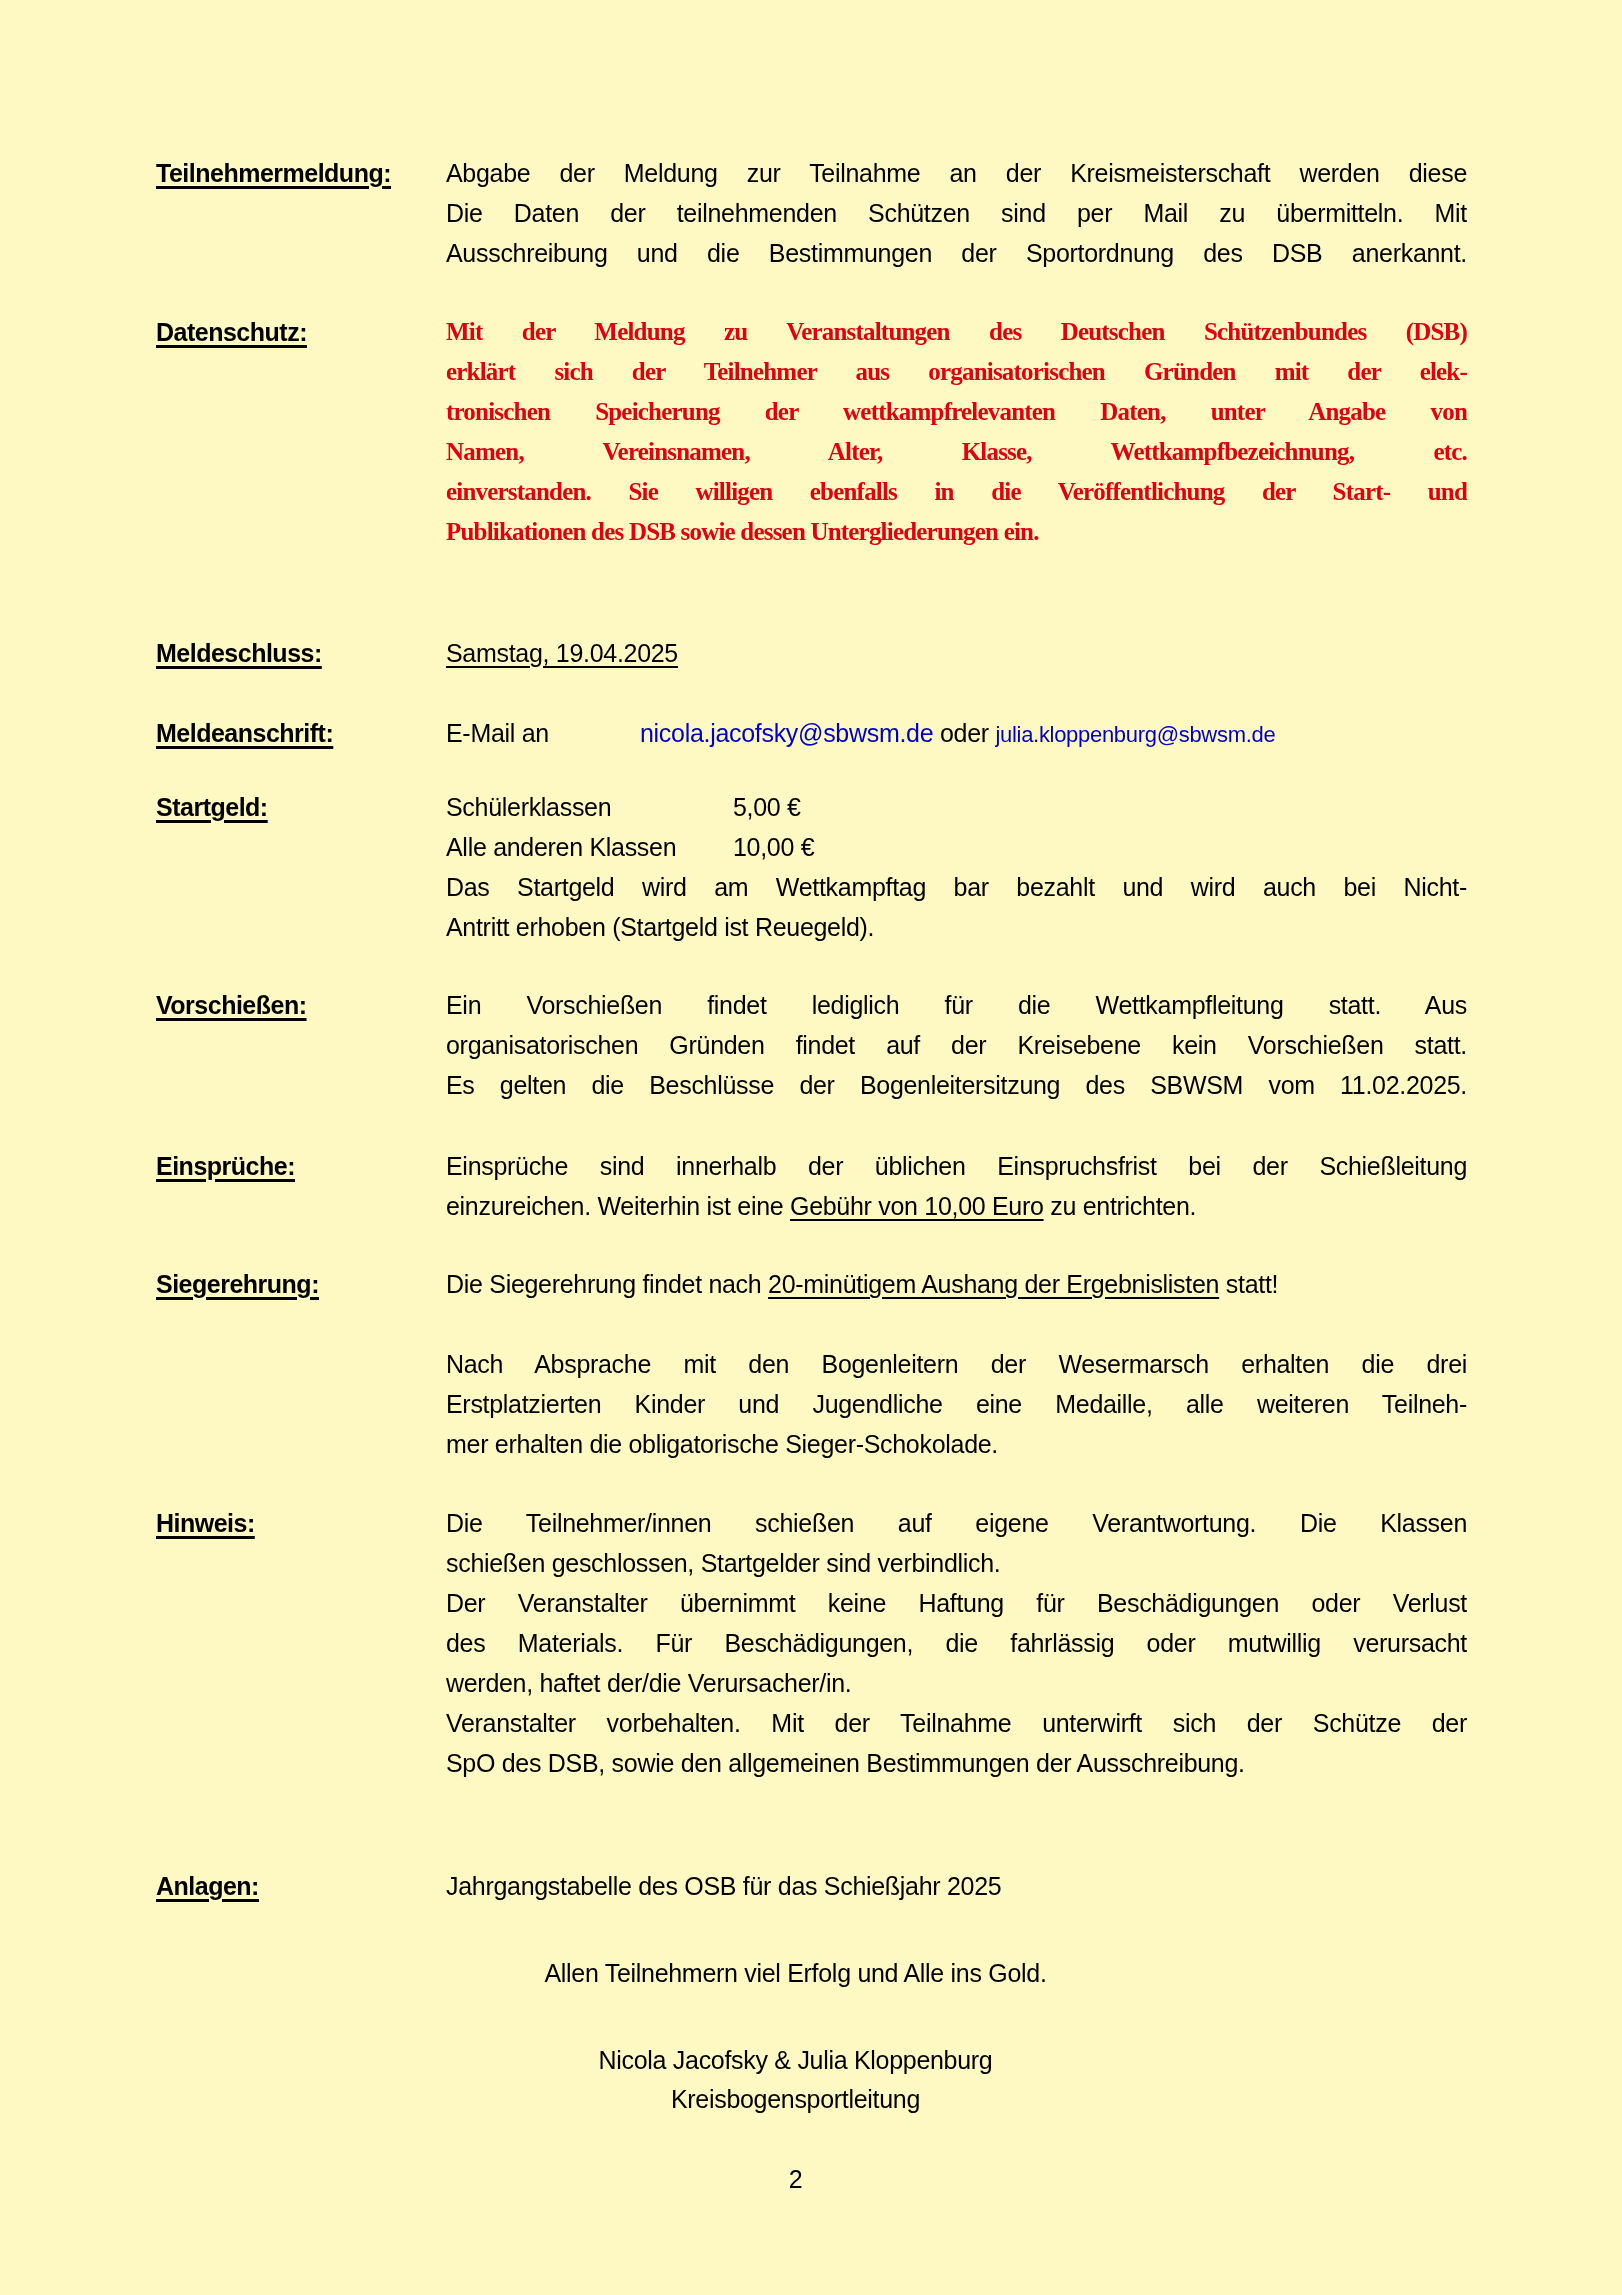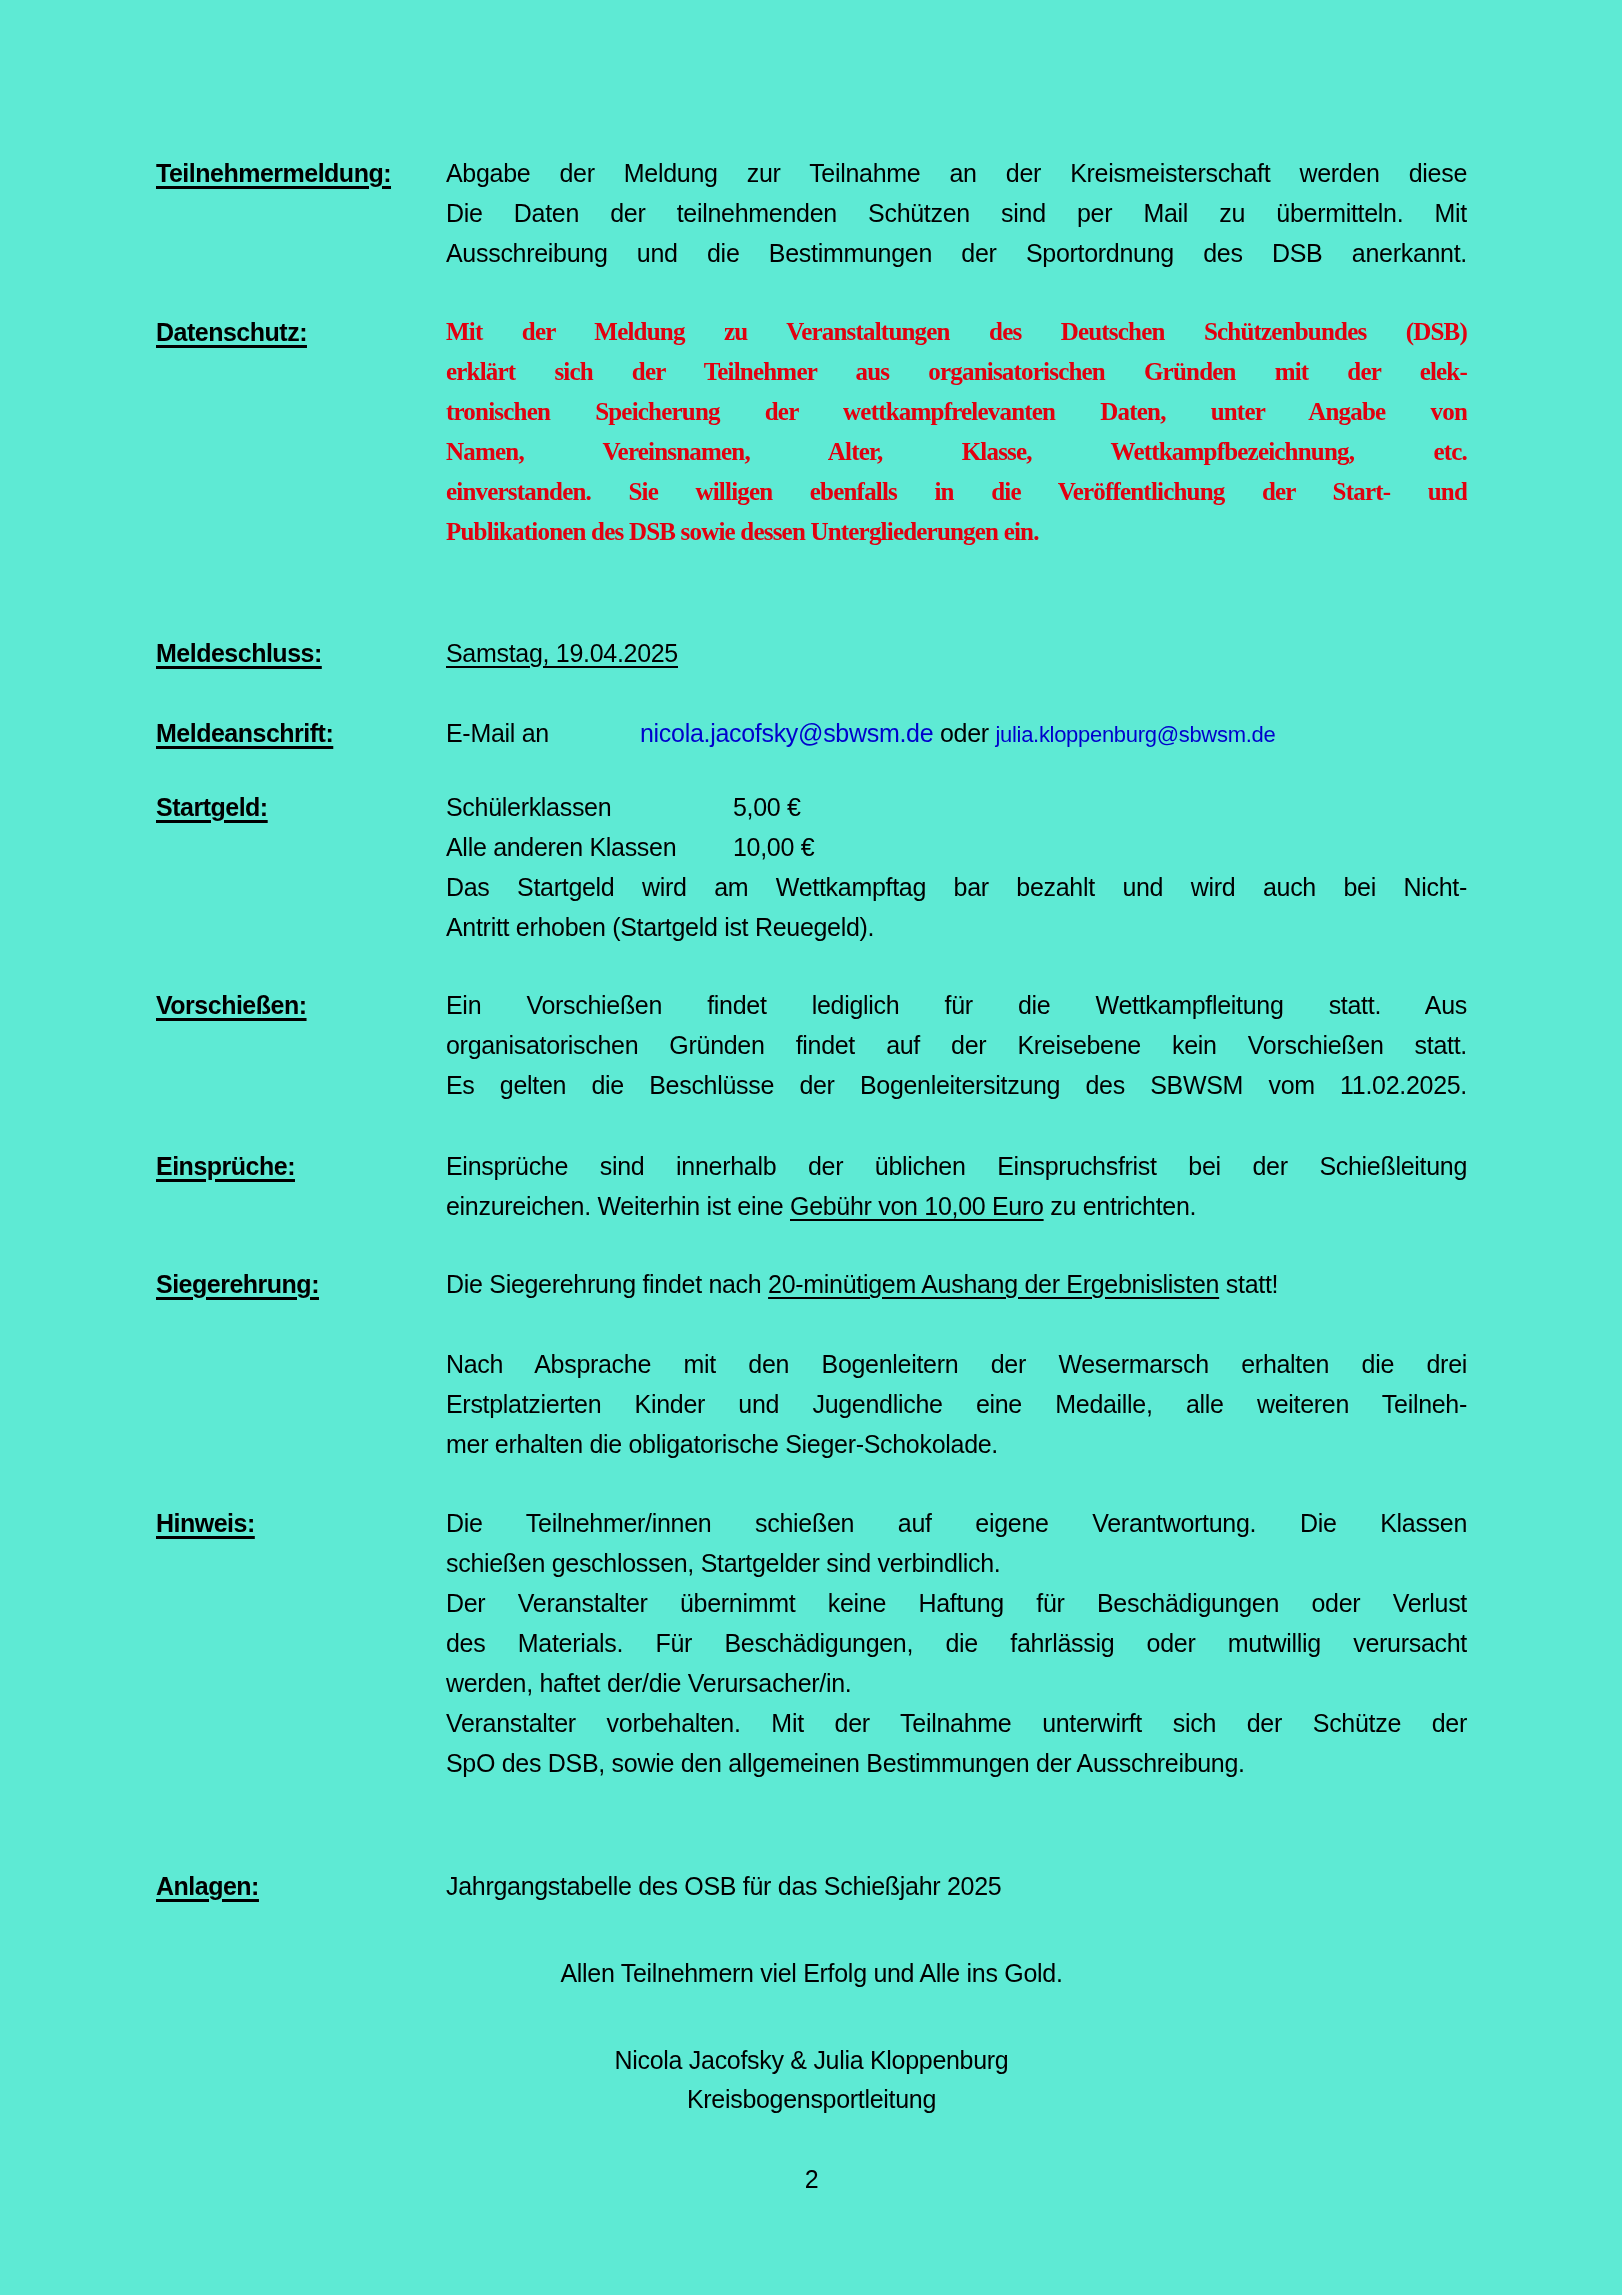--- a/index.html
+++ b/index.html
@@ -1,34 +1,34 @@
 <!DOCTYPE html>
 <html style="font-size:13.5px"><head>
 <meta charset="utf-8">
 <style>
   html, body { margin: 0; padding: 0; background: #ffffff; }
   body { width: 1622px; height: 2295px; position: relative; overflow: hidden;
          font-family: "Liberation Sans", sans-serif; color: #000; }
-  .page { position: absolute; left: 0; top: 0; width: 1622px; height: 2295px; background: #5eead4; }
+  .page { position: absolute; left: 0; top: 0; width: 1622px; height: 2295px; background: #fef9c3; }
   .section { position: absolute; left: 156px; width: 1311px; }
   .label { position: absolute; left: 0; top: 0; font-weight: bold; text-decoration: underline;
            text-decoration-thickness: 2.5px; text-underline-offset: 4.2px;
            font-size: 25px; line-height: 40px; letter-spacing: -0.5px; white-space: nowrap; }
   .content { position: absolute; left: 290px; top: 0; width: 1021px; }
   .line { display: block; font-size: 25px; line-height: 40px; height: 40px; white-space: nowrap;
           letter-spacing: -0.3px; }
   .j { text-align: justify; text-align-last: justify; white-space: normal; overflow: hidden; }
   .red { color: #e2000f; font-weight: bold; letter-spacing: -0.8px; font-family: Liberation Serif, serif; }
   .u { text-decoration: underline; text-decoration-thickness: 1.7px; text-underline-offset: 4.2px; }
   .b { font-weight: normal; }
   .link { color: #0000cc; text-decoration-thickness: 1.7px; text-underline-offset: 4.2px; cursor: pointer; }
   .link.small { font-size: 22px; }
   .email-prefix { display: inline-block; width: 194px; }
   .fee-name { display: inline-block; width: 287px; }
-  .center { position: absolute; left: 156px; width: 1311px; text-align: center; font-size: 25px;
+  .center { position: absolute; left: 140px; width: 1311px; text-align: center; font-size: 25px;
             line-height: 40px; letter-spacing: -0.3px; }
 </style>
 </head>
 <body>
 
 <div class="page">
 
   <div class="section" style="top:153px;">
     <span class="label">Teilnehmermeldung:</span>
     <div class="content">

